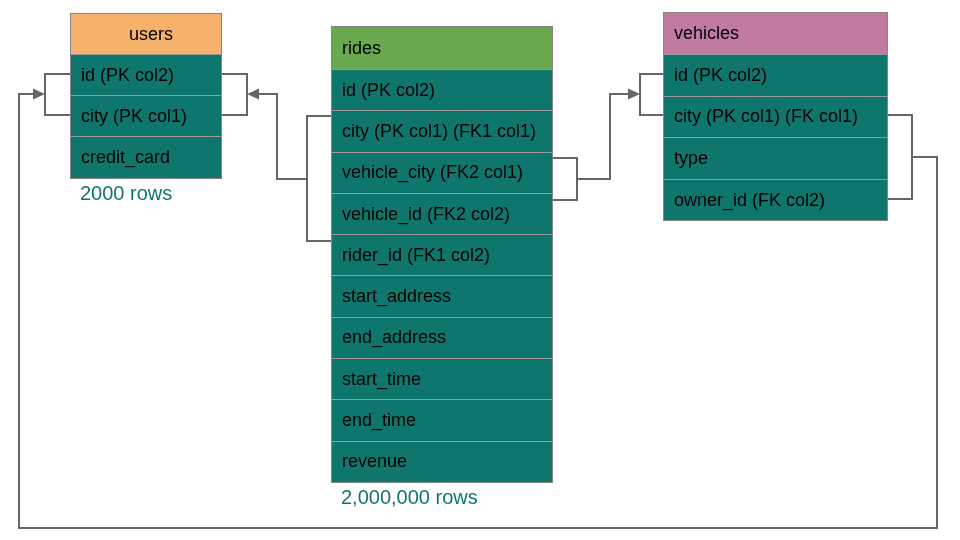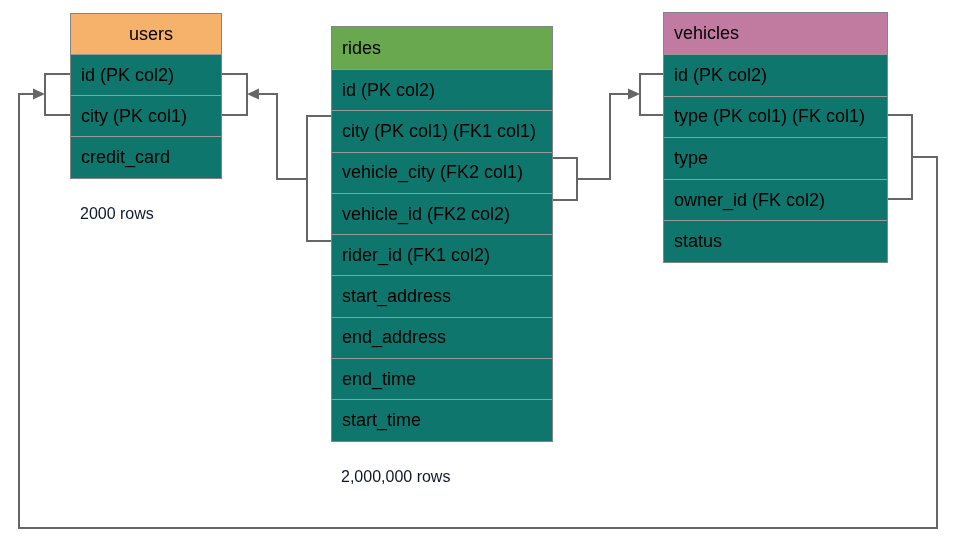--- a/index.html
+++ b/index.html
@@ -39,24 +39,24 @@
     padding-left: 10px;
     font-size: 18px;
     color: #000000;
     border-top: 1px solid #999999;
     box-sizing: border-box;
     background: #0f766e;
     white-space: nowrap;
     overflow: hidden;
   }
   .rowcount {
-    margin-top: 26px;
+    margin-top: 3px;
     padding-left: 10px;
-    font-size: 16px;
-    color: #0f172a;
+    font-size: 20px;
+    color: #0f766e;
   }
 
   .t-users { left: 70px; top: 13px; width: 152px; }
   .t-users .thead { height: 40px; justify-content: center; }
   .t-users .trow  { height: 41.2px; }
 
   .t-rides { left: 331px; top: 26px; width: 222px; }
   .t-rides .thead { height: 42px; }
   .t-rides .trow  { height: 41.3px; }
 
@@ -113,35 +113,35 @@
         <span>rides</span>
       </div>
       <div>
           <div class="trow">id (PK col2)</div>
           <div class="trow">city (PK col1) (FK1 col1)</div>
           <div class="trow">vehicle_city (FK2 col1)</div>
           <div class="trow">vehicle_id (FK2 col2)</div>
           <div class="trow">rider_id (FK1 col2)</div>
           <div class="trow">start_address</div>
           <div class="trow">end_address</div>
+          <div class="trow">start_time</div>
           <div class="trow">end_time</div>
-          <div class="trow">start_time</div>
+          <div class="trow">revenue</div>
         </div>
     </div>
     <div class="rowcount">2,000,000 rows</div>
   </div>
 
   <div class="tbl-wrap t-vehicles">
     <div class="tbl">
       <div class="thead" style="background: rgb(194, 123, 160);">
         <span>vehicles</span>
       </div>
       <div>
           <div class="trow">id (PK col2)</div>
-          <div class="trow">type (PK col1) (FK col1)</div>
+          <div class="trow">city (PK col1) (FK col1)</div>
           <div class="trow">type</div>
           <div class="trow">owner_id (FK col2)</div>
-          <div class="trow">status</div>
         </div>
     </div>
   </div>
 
 </div>
 
 </body></html>

